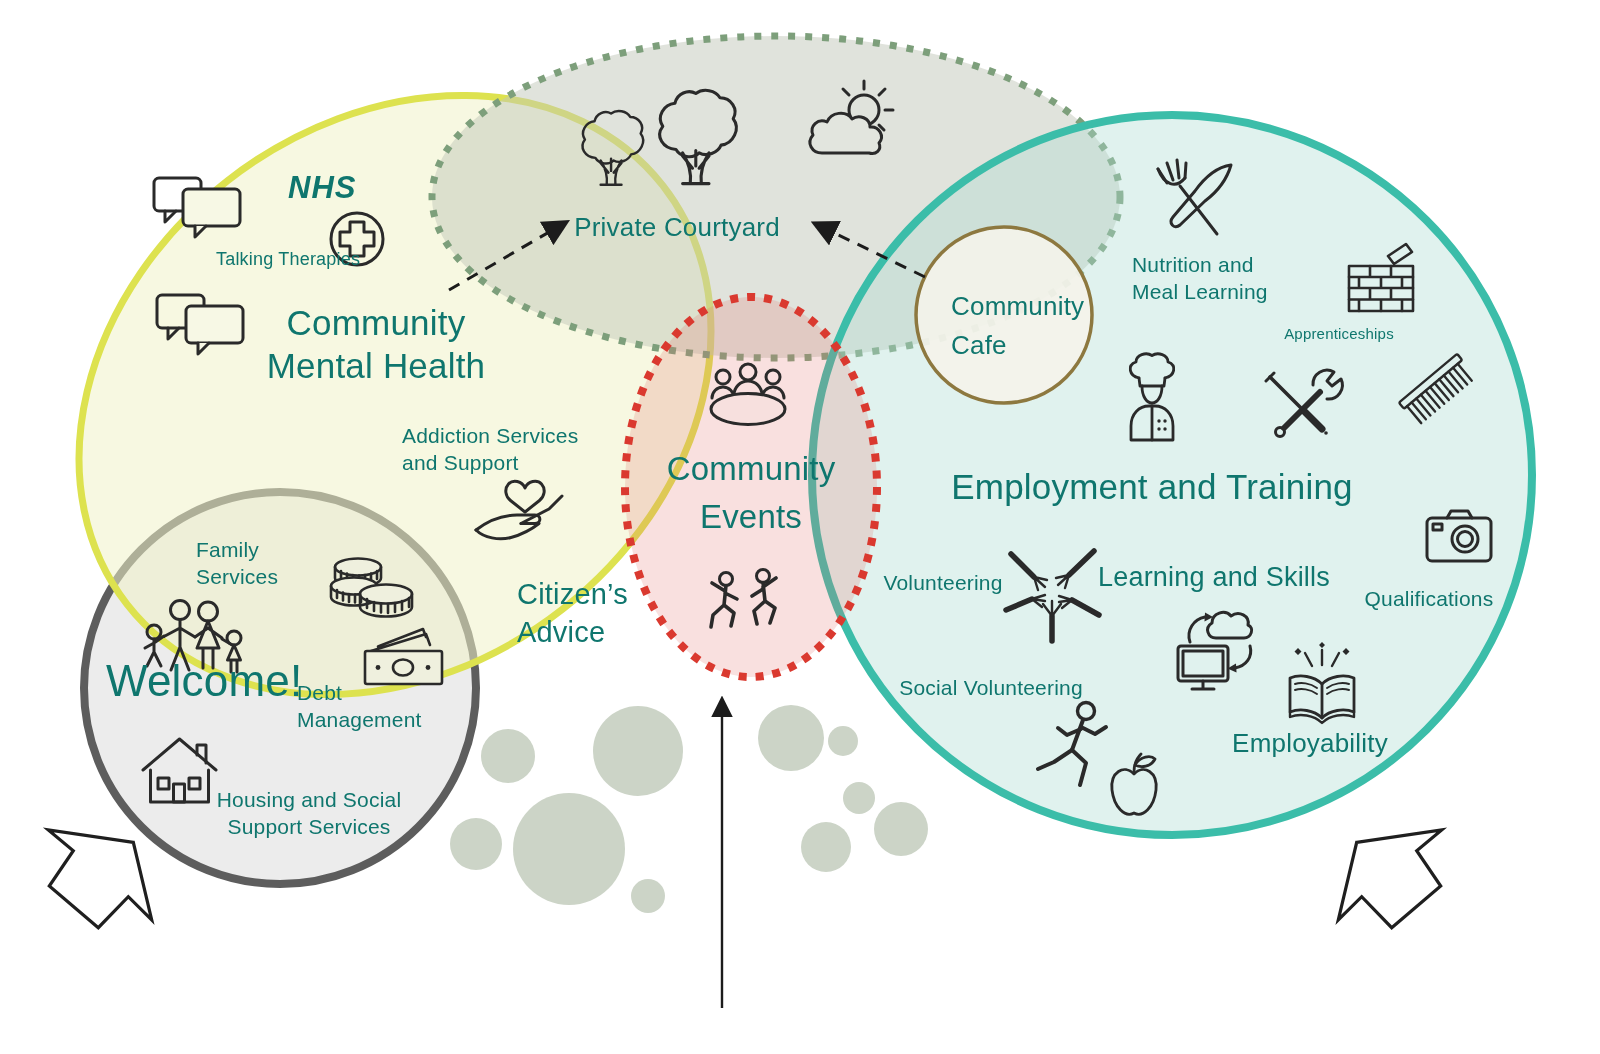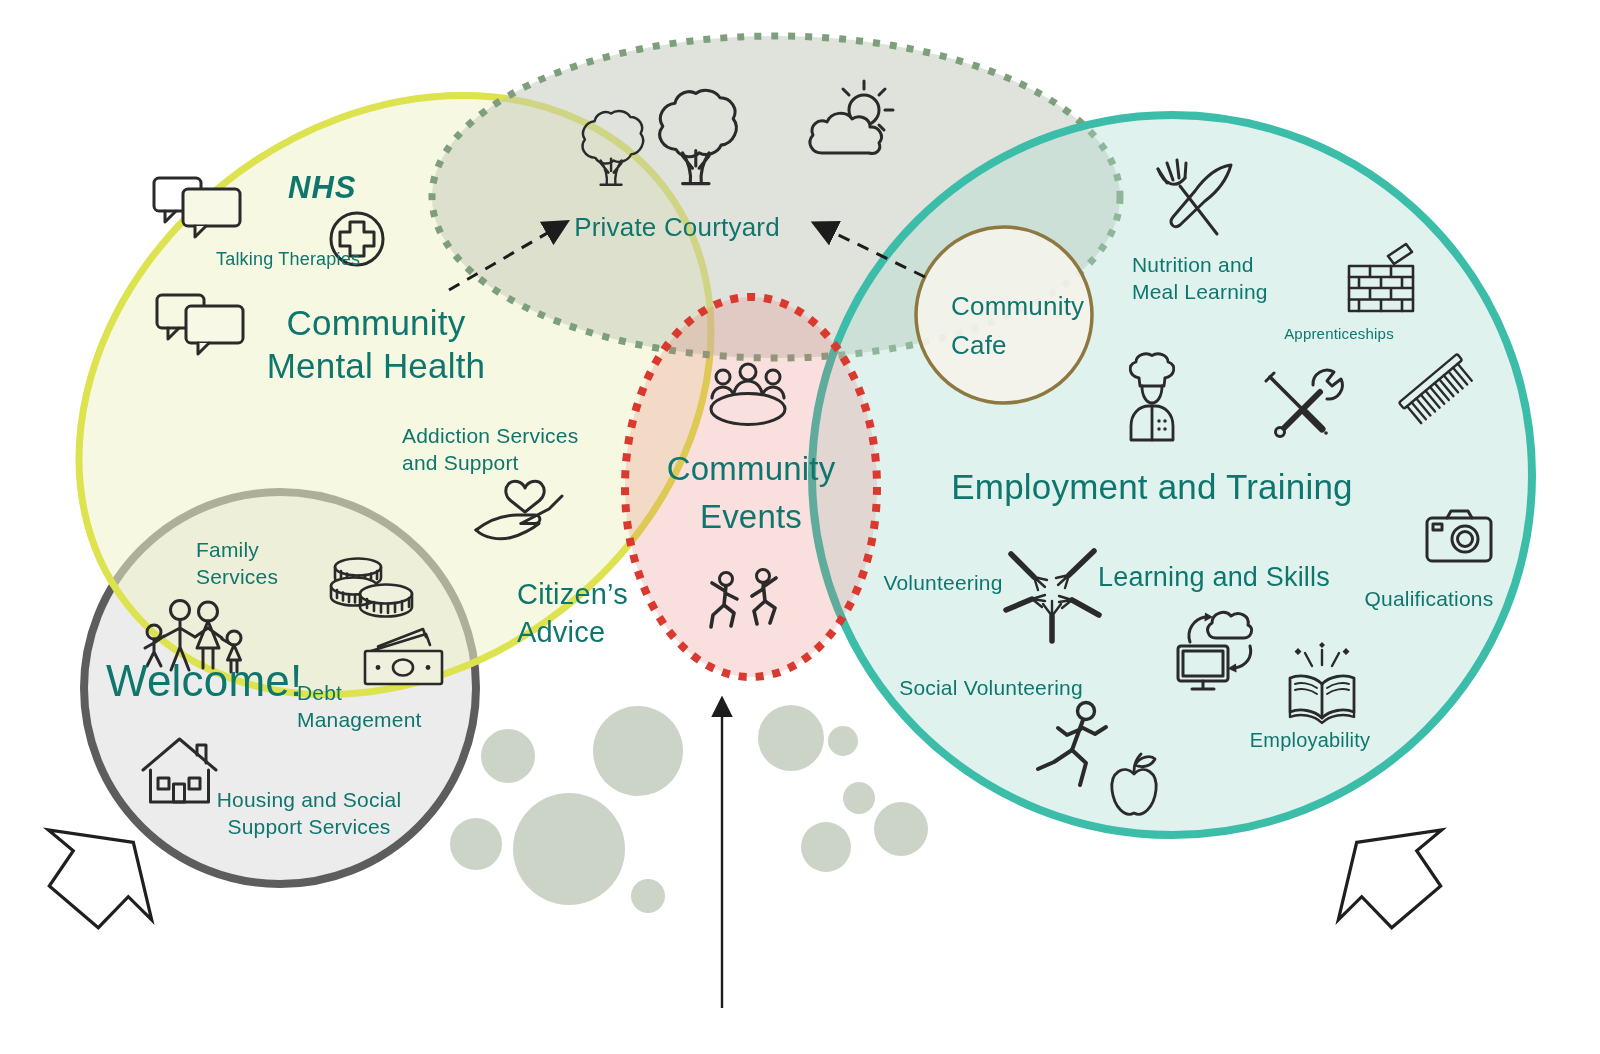--- a/index.html
+++ b/index.html
@@ -258,15 +258,15 @@
   <div class="lbl c" style="left:751px;top:445px;font-size:33px;line-height:1.45;">Community
 Events</div>
   <div class="lbl" style="left:1132px;top:251px;font-size:21px;">Nutrition and
 Meal Learning</div>
   <div class="lbl c" style="left:1339px;top:324px;font-size:15px;">Apprenticeships</div>
   <div class="lbl c" style="left:1152px;top:464px;font-size:35px;">Employment and Training</div>
   <div class="lbl c" style="left:943px;top:569px;font-size:21px;">Volunteering</div>
   <div class="lbl c" style="left:1214px;top:560px;font-size:27px;">Learning and Skills</div>
   <div class="lbl c" style="left:1429px;top:585px;font-size:21px;">Qualifications</div>
   <div class="lbl c" style="left:991px;top:674px;font-size:21px;">Social Volunteering</div>
-  <div class="lbl c" style="left:1310px;top:727px;font-size:20px;">Employability</div>
+  <div class="lbl c" style="left:1310px;top:727px;font-size:26px;">Employability</div>
 
 </div>
 
 </body></html>

